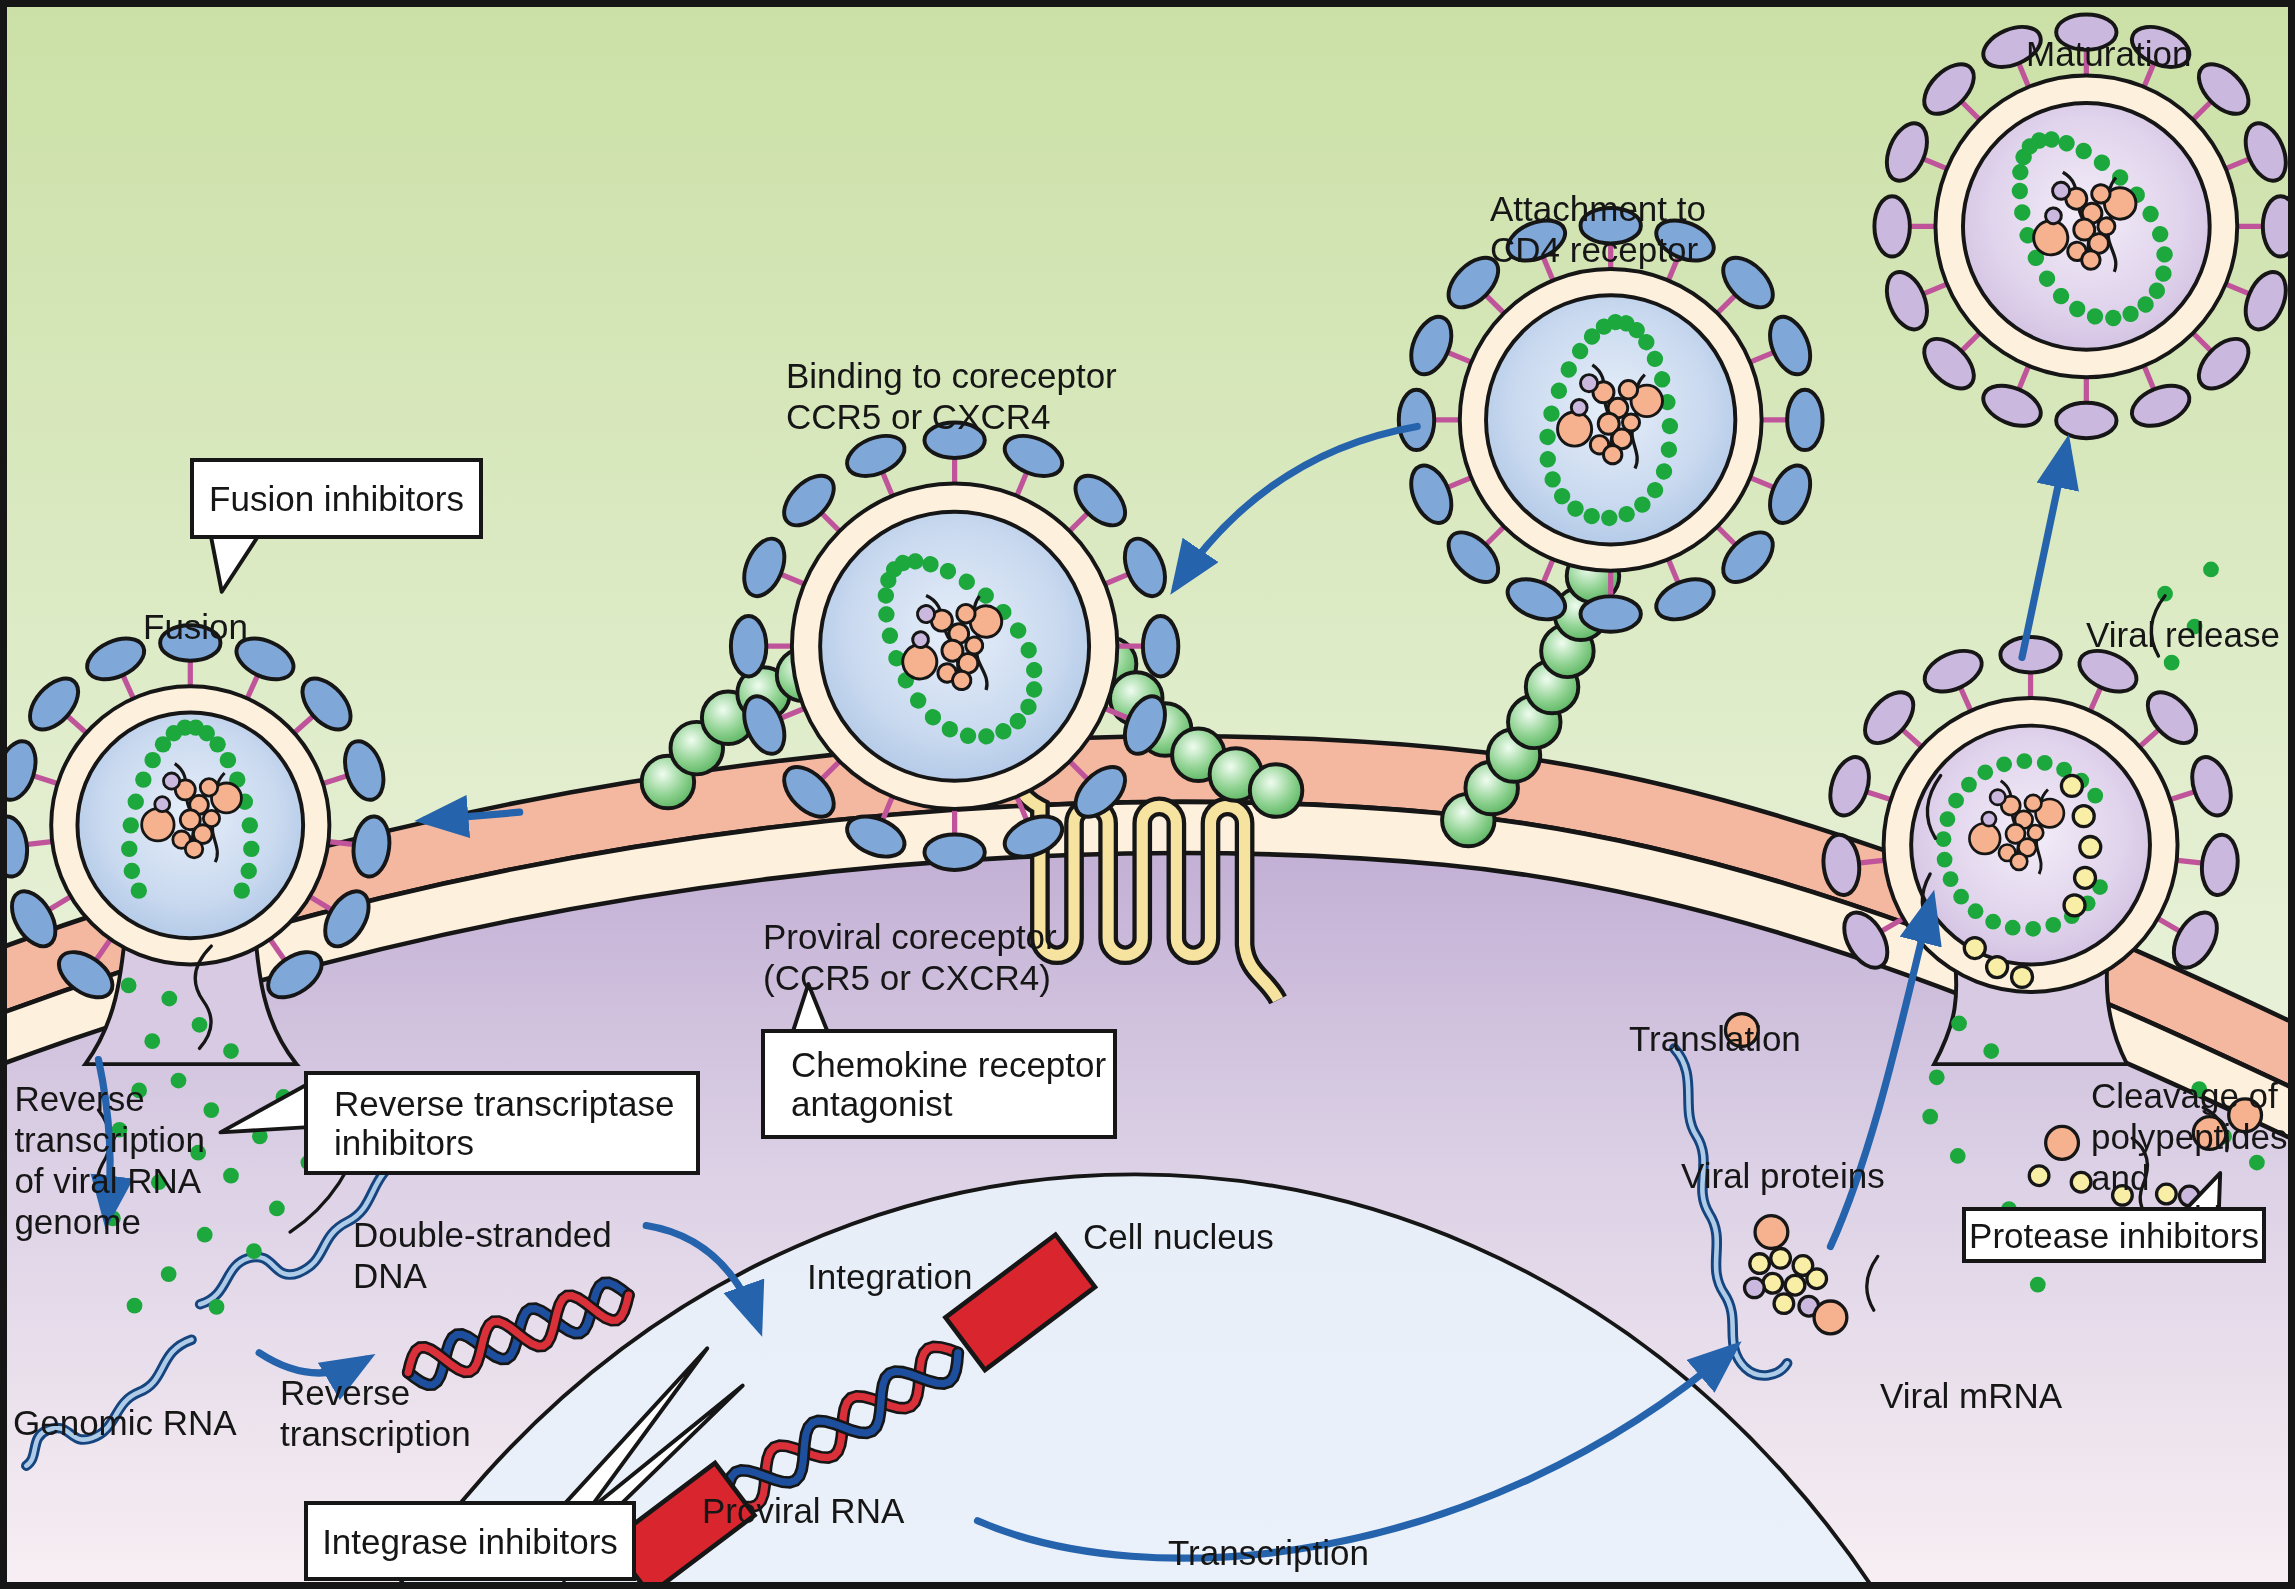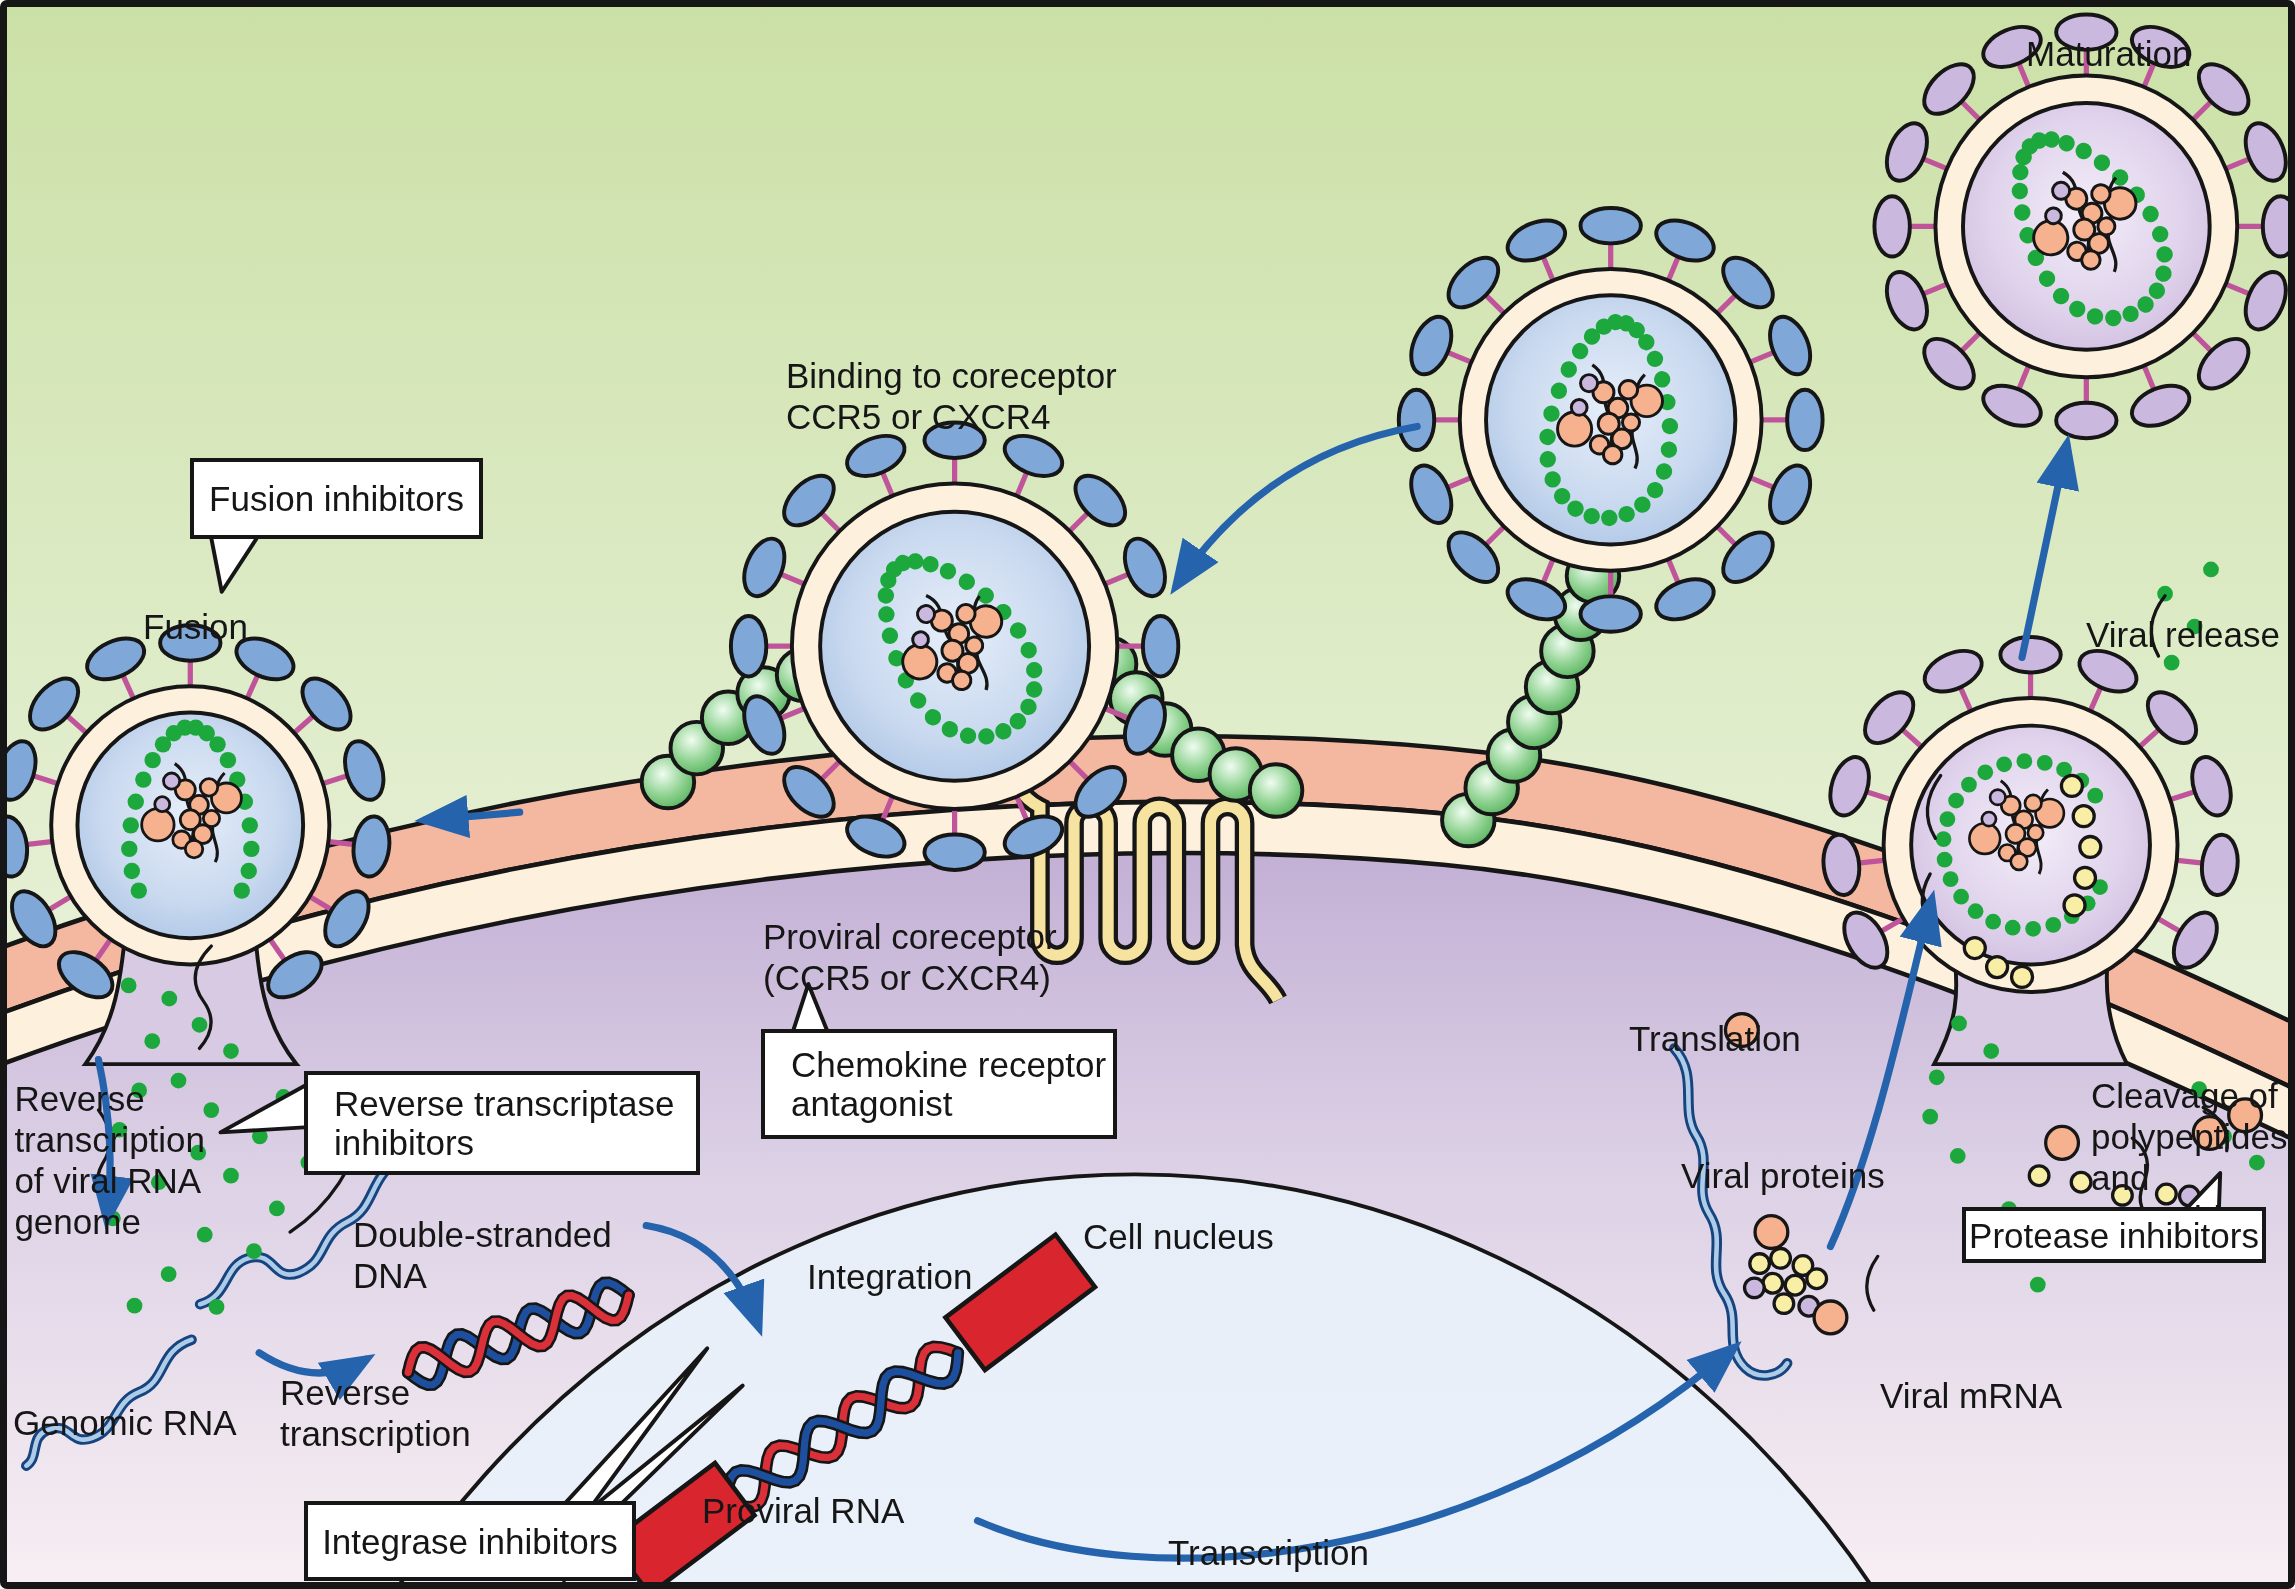--- a/index.html
+++ b/index.html
@@ -1,17 +1,17 @@
 <!DOCTYPE html>
 <html style="font-size:10.5px"><head>
 <meta charset="utf-8">
 <style>
   html,body{margin:0;padding:0;background:#fff;}
   .stage{position:relative;width:2295px;height:1589px;overflow:hidden;
-         font-family:"Liberation Sans",sans-serif;border-radius:7px;}
+         font-family:"Liberation Sans",sans-serif;}
   .stage svg{position:absolute;left:0;top:0;}
   .frame{position:absolute;inset:0;border:7.9px solid #161616;pointer-events:none;z-index:50;}
   .label{position:absolute;font:35px/41px "Liberation Sans",sans-serif;color:#161616;
          white-space:pre-line;z-index:20;}
   .callout{position:absolute;background:#fff;border:4.6px solid #161616;box-sizing:border-box;
            font:35px/39px "Liberation Sans",sans-serif;color:#161616;white-space:pre-line;
            display:flex;align-items:center;justify-content:center;text-align:left;z-index:21;}
   .callout.left{justify-content:flex-start;text-align:left;padding-left:26px;}
 </style>
 </head>
@@ -558,20 +558,22 @@
       <path d="M150,1615 Q177,1740 163,1858" marker-end="url(#ah)"></path>
       <path d="M395,2062 Q480,2118 558,2072" marker-end="url(#ah)"></path>
       <path d="M985,1868 Q1108,1888 1156,2022" marker-end="url(#ah)"></path>
       <path d="M1490,2318 C1750,2432 2250,2390 2642,2055" marker-end="url(#ah)"></path>
       <path d="M2790,1900 C2862,1740 2906,1520 2944,1372" marker-end="url(#ah)"></path>
       <path d="M3082,1002 L3150,678" marker-end="url(#ah)"></path>
     </g>
   </svg>
 
   <div class="label" style="left:2026px;top:33px;">Maturation</div>
+  <div class="label" style="left:1490px;top:188px;">Attachment to
+CD4 receptor</div>
   <div class="label" style="left:786px;top:355px;">Binding to coreceptor
 CCR5 or CXCR4</div>
   <div class="label" style="left:143px;top:606px;">Fusion</div>
   <div class="label" style="left:2086px;top:614px;">Viral release</div>
   <div class="label" style="left:763px;top:916px;">Proviral coreceptor
 (CCR5 or CXCR4)</div>
   <div class="label" style="left:1629px;top:1018px;">Translation</div>
   <div class="label" style="left:14.4px;top:1078px;">Reverse
 transcription
 of viral RNA

